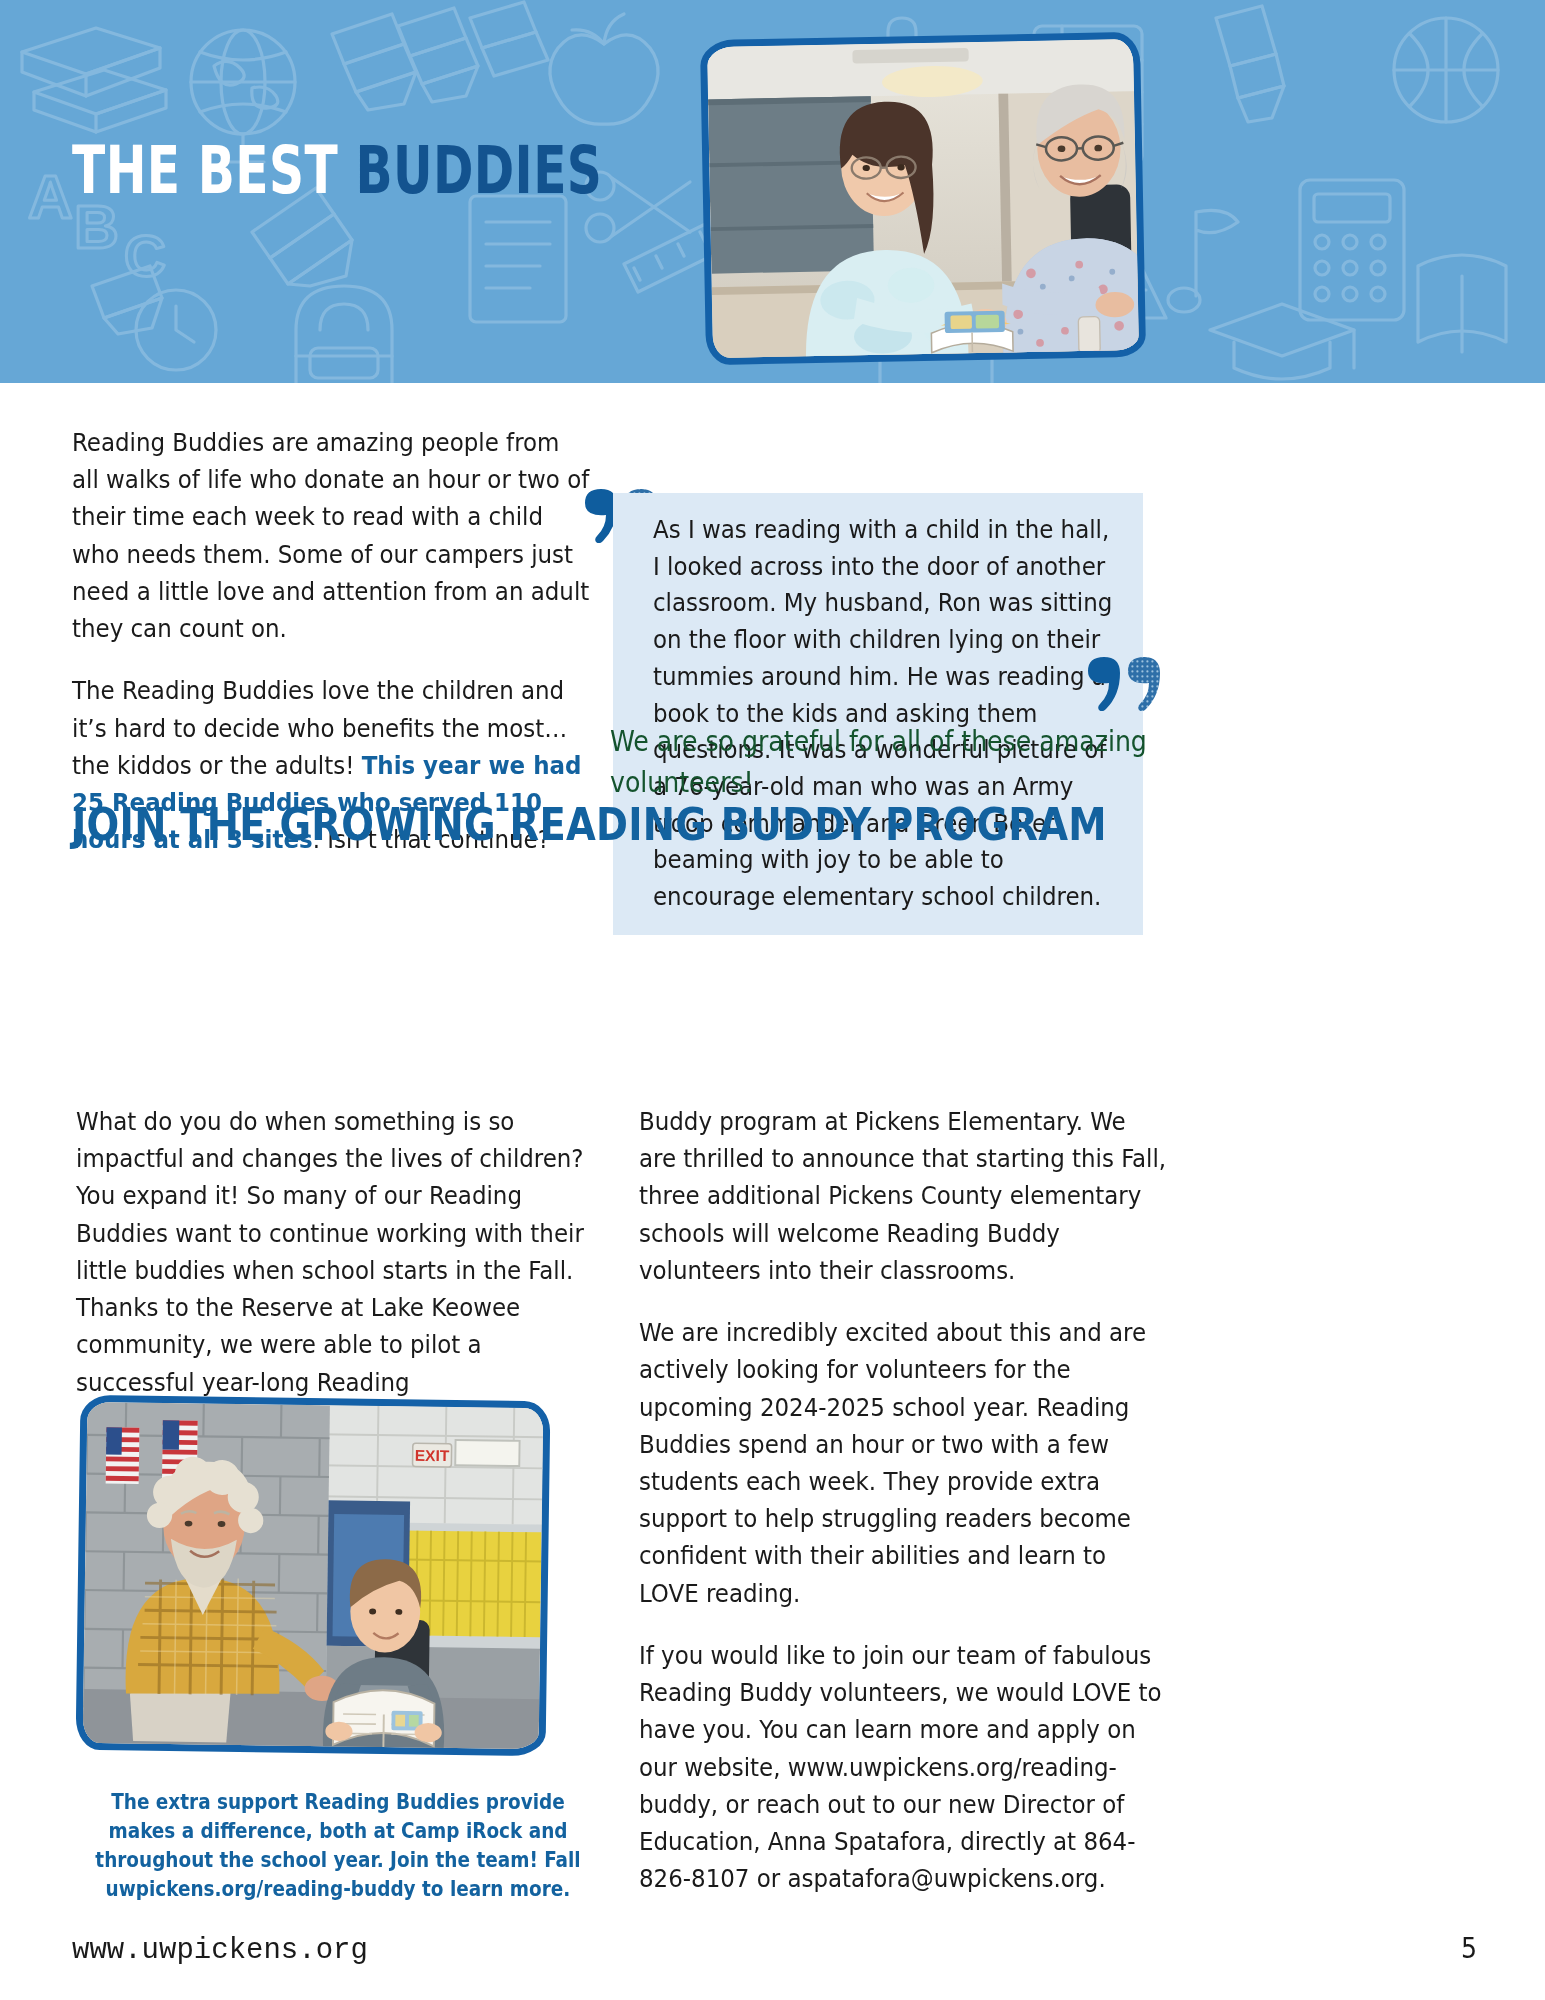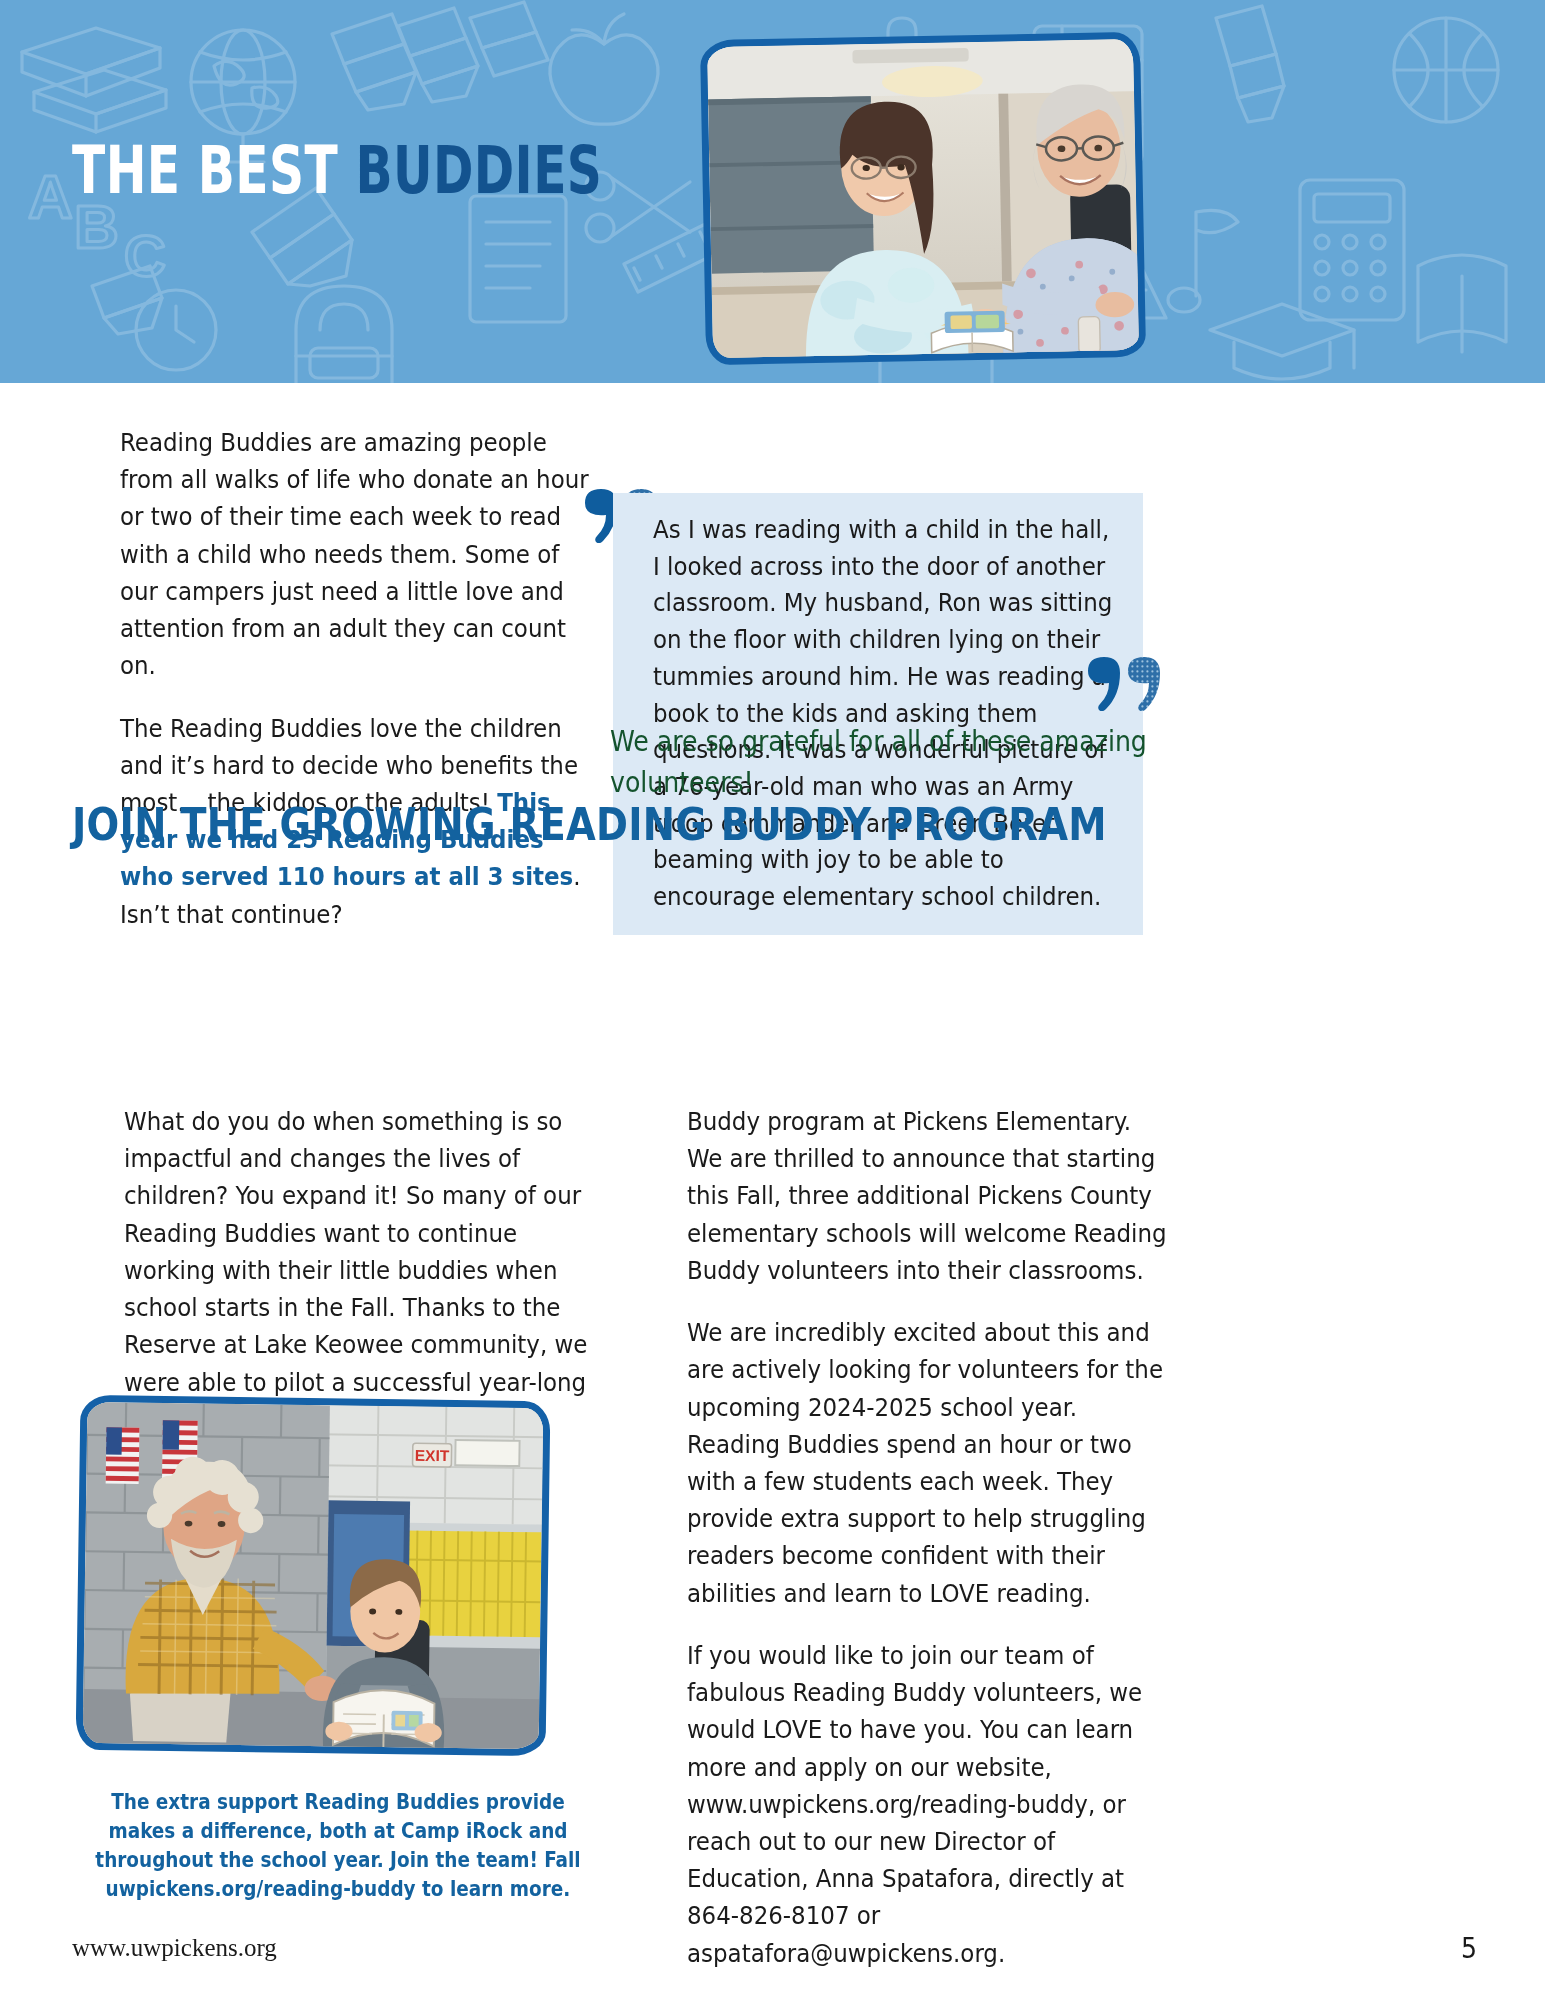--- a/index.html
+++ b/index.html
@@ -48,21 +48,21 @@
     border-radius:30px 26px 34px 24px / 26px 30px 24px 32px;
     transform:rotate(.8deg);
   }
   .ph-inner { position:absolute; inset:0; }
 
   
   .col-text {
     font-family:"Liberation Sans Narrow","DejaVu Sans Condensed","Liberation Sans",sans-serif;
     font-size:25.5px; line-height:1.46; color:#1a1a1a;
   }
-  .col-text p { margin-bottom:25px;margin-left:48px; }
+  .col-text p { margin-bottom:25px; }
   .col-text p:last-child { margin-bottom:0; }
   b.hl { color:#13629f; font-weight:bold; }
 
   #left-col-1 { position:absolute; left:72px; top:424px; width:520px; }
   #left-col-2 { position:absolute; left:76px; top:1103px; width:520px; }
   #right-col-2 { position:absolute; left:639px; top:1103px; width:530px; }
 
   
   #quote-box {
     position:absolute; left:613px; top:493px; width:530px; min-height:212px;
@@ -100,22 +100,22 @@
   #photo-caption {
     position:absolute; left:78px; top:1788px; width:520px;
     font-family:"Liberation Sans Narrow","DejaVu Sans Condensed","Liberation Sans",sans-serif;
     font-size:20.5px; line-height:1.42; font-weight:bold; color:#13629f;
     text-align:center;
   }
 
   
   #footer-url {
     position:absolute; left:72px; top:1934px;
-    font-family:Liberation Serif, serif;
-    font-size:25px; color:#1a1a1a;
+    font-family:Liberation Mono, monospace;
+    font-size:29px; color:#1a1a1a;
   }
   #footer-page {
     position:absolute; right:68px; top:1932px;
     font-family:"Liberation Sans Narrow","DejaVu Sans Condensed","Liberation Sans",sans-serif;
     font-size:28px; color:#1a1a1a;
   }
 </style>
 </head>
 <body>
 

